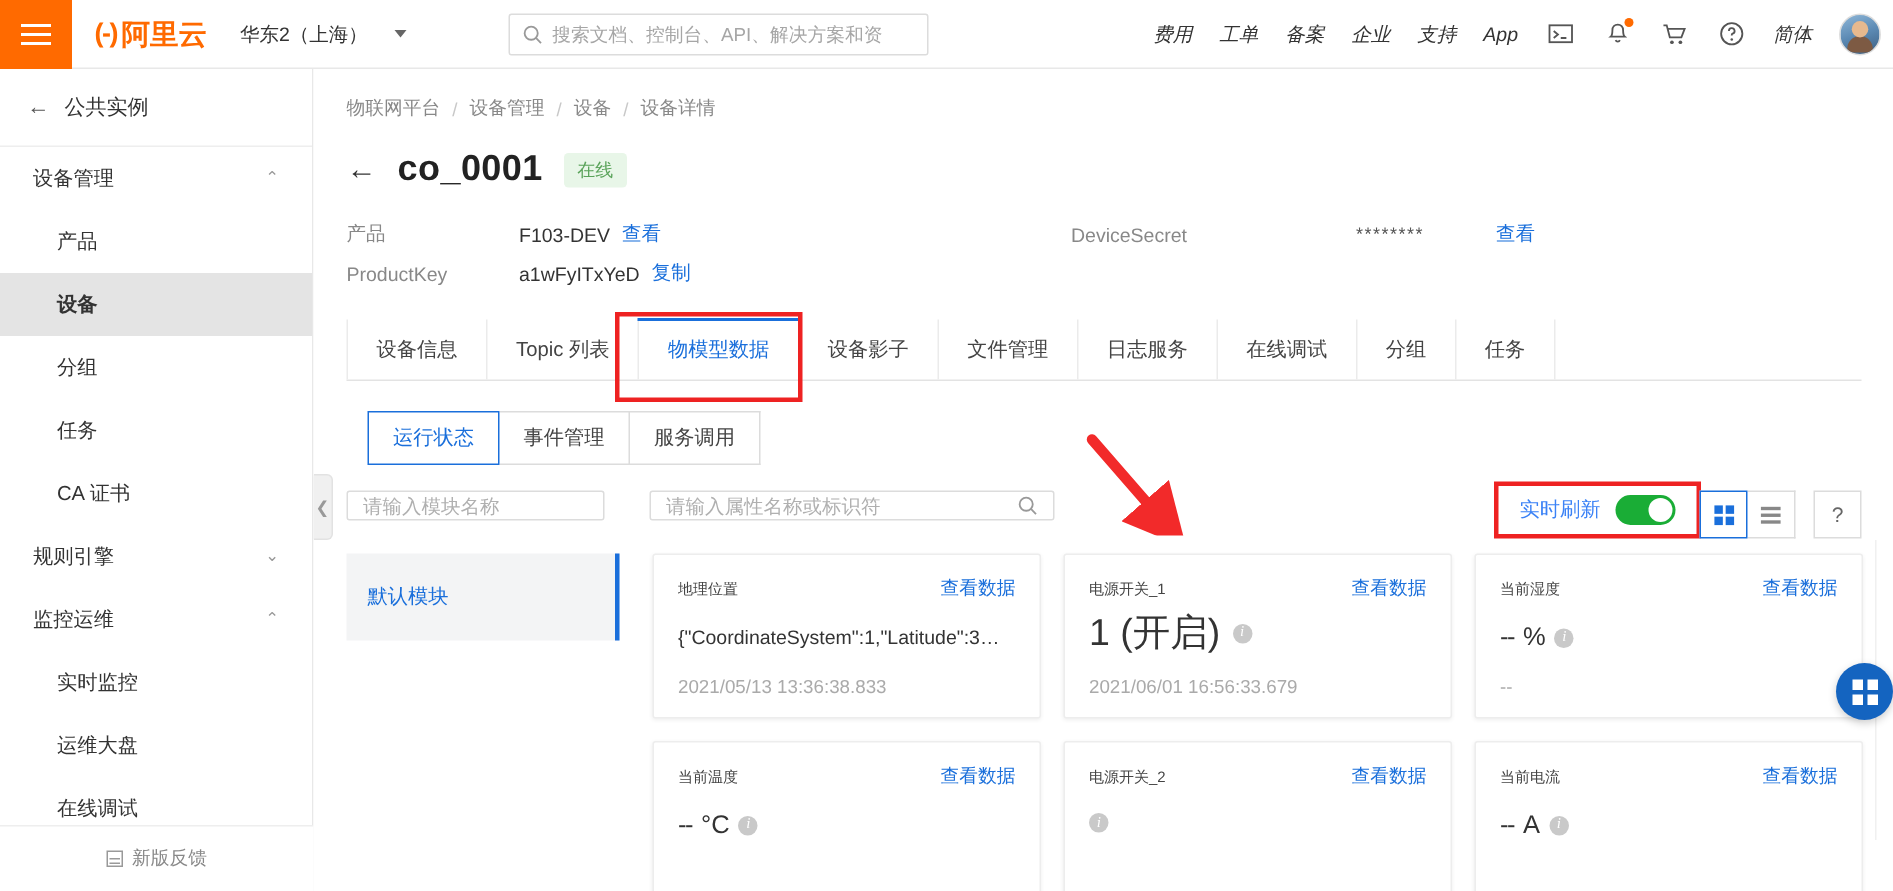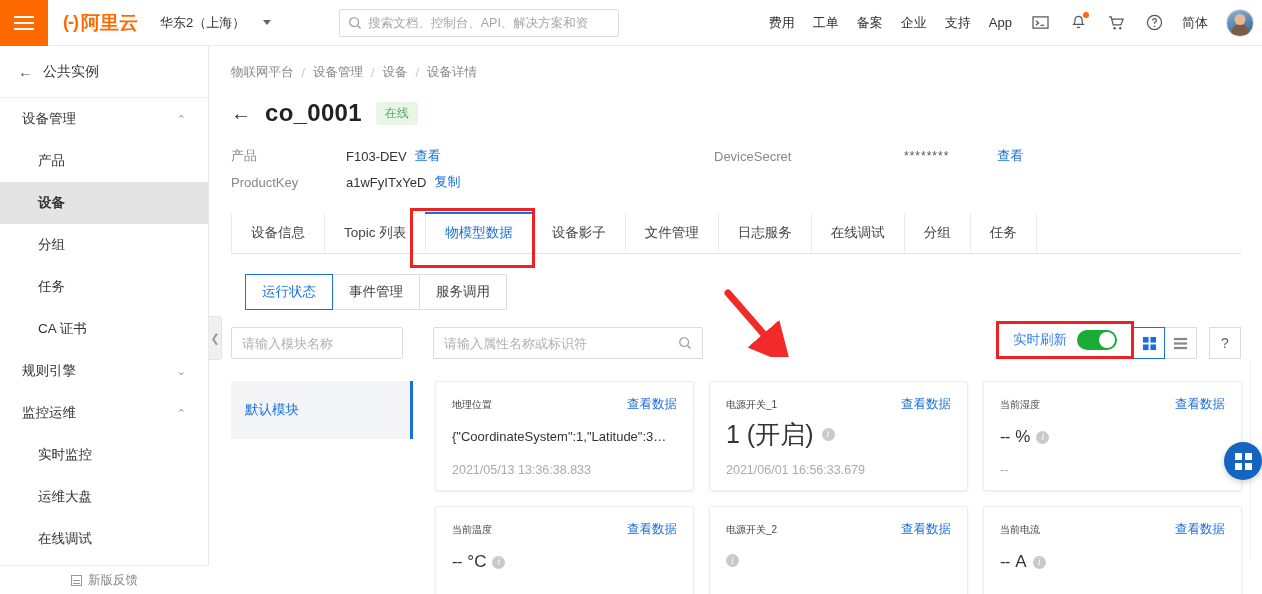--- a/index.html
+++ b/index.html
@@ -46,21 +46,21 @@
     border: 1px solid #dcdcdc; border-radius: 2px; background: #fff;
     display: flex; align-items: center; padding: 0 8px; gap: 6px;
   }
   .search-wrap input {
     border: none; outline: none; flex: 1; font-size: 12.5px;
     color: #333; font-family: inherit; background: transparent;
   }
   .search-wrap input::placeholder { color: #a6a6a6; }
   .nav-right {
     margin-left: auto; display: flex; align-items: center;
-    gap: 18px; padding-right: 8px; white-space: nowrap;
+    gap: 18px; padding-right: 8px; white-space: nowrap; font-style: italic;
   }
   .nav-right .nitem {
     font-size: 13px; color: #333; cursor: pointer; line-height: 1;
   }
   .icon-btn {
     position: relative; width: 20px; height: 20px; cursor: pointer;
     display: flex; align-items: center; justify-content: center;
     color: #555;
   }
   .dot-badge {
@@ -100,21 +100,21 @@
     padding: 0 22px 0 22px; height: 42px; font-size: 13.5px;
     color: #333; cursor: pointer;
   }
   .chev { color: #999; font-size: 11px; line-height: 1; }
   .side-item {
     height: 42px; display: flex; align-items: center;
     padding-left: 38px; font-size: 13.5px; color: #333; cursor: pointer;
   }
   .side-item.active { background: #e4e4e4; font-weight: bold; }
   .side-footer {
-    position: absolute; bottom: 0; left: 0; width: 209px; height: 29px;
+    position: absolute; bottom: 0; left: 0; width: 209px; height: 44px;
     border-top: 1px solid #eee; display: flex; align-items: center;
     justify-content: center; gap: 6px; font-size: 12.5px; color: #888;
     cursor: pointer; background: #fff;
   }
   .feedback-icon {
     display: inline-block; width: 11px; height: 11px;
     border: 1px solid #999; position: relative;
   }
   .feedback-icon::after {
     content: ""; position: absolute; left: 1px; top: 4px;
@@ -194,21 +194,21 @@
   }
   .subtab:first-child { border-left: 1px solid #dcdcdc; }
   .subtab.active { color: #1a6fdb; border-color: #1a6fdb; position: relative; z-index: 2; }
 
   
   .filterbar {
     margin: 17px 0 0 22px; display: flex; align-items: center;
     width: 1010px; position: relative;
   }
   .inp {
-    height: 32px; border: 1px solid #dcdcdc; border-radius: 2px;
+    height: 20px; border: 1px solid #dcdcdc; border-radius: 2px;
     display: flex; align-items: center; padding: 0 10px; background: #fff;
   }
   .inp input {
     border: none; outline: none; flex: 1; font-size: 13px; color: #333;
     font-family: inherit; background: transparent;
   }
   .inp input::placeholder { color: #b0b0b0; }
   .inp-module { width: 172px; }
   .inp-prop { width: 270px; margin-left: 30px; }
   .search-glyph { color: #999; }

